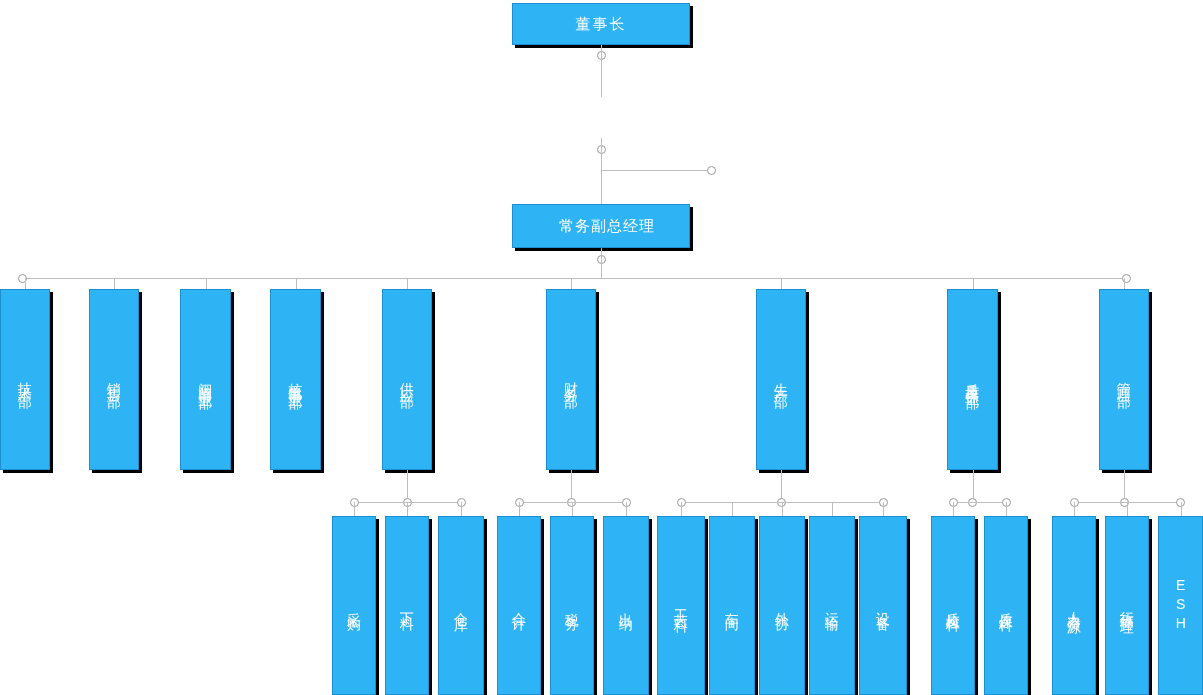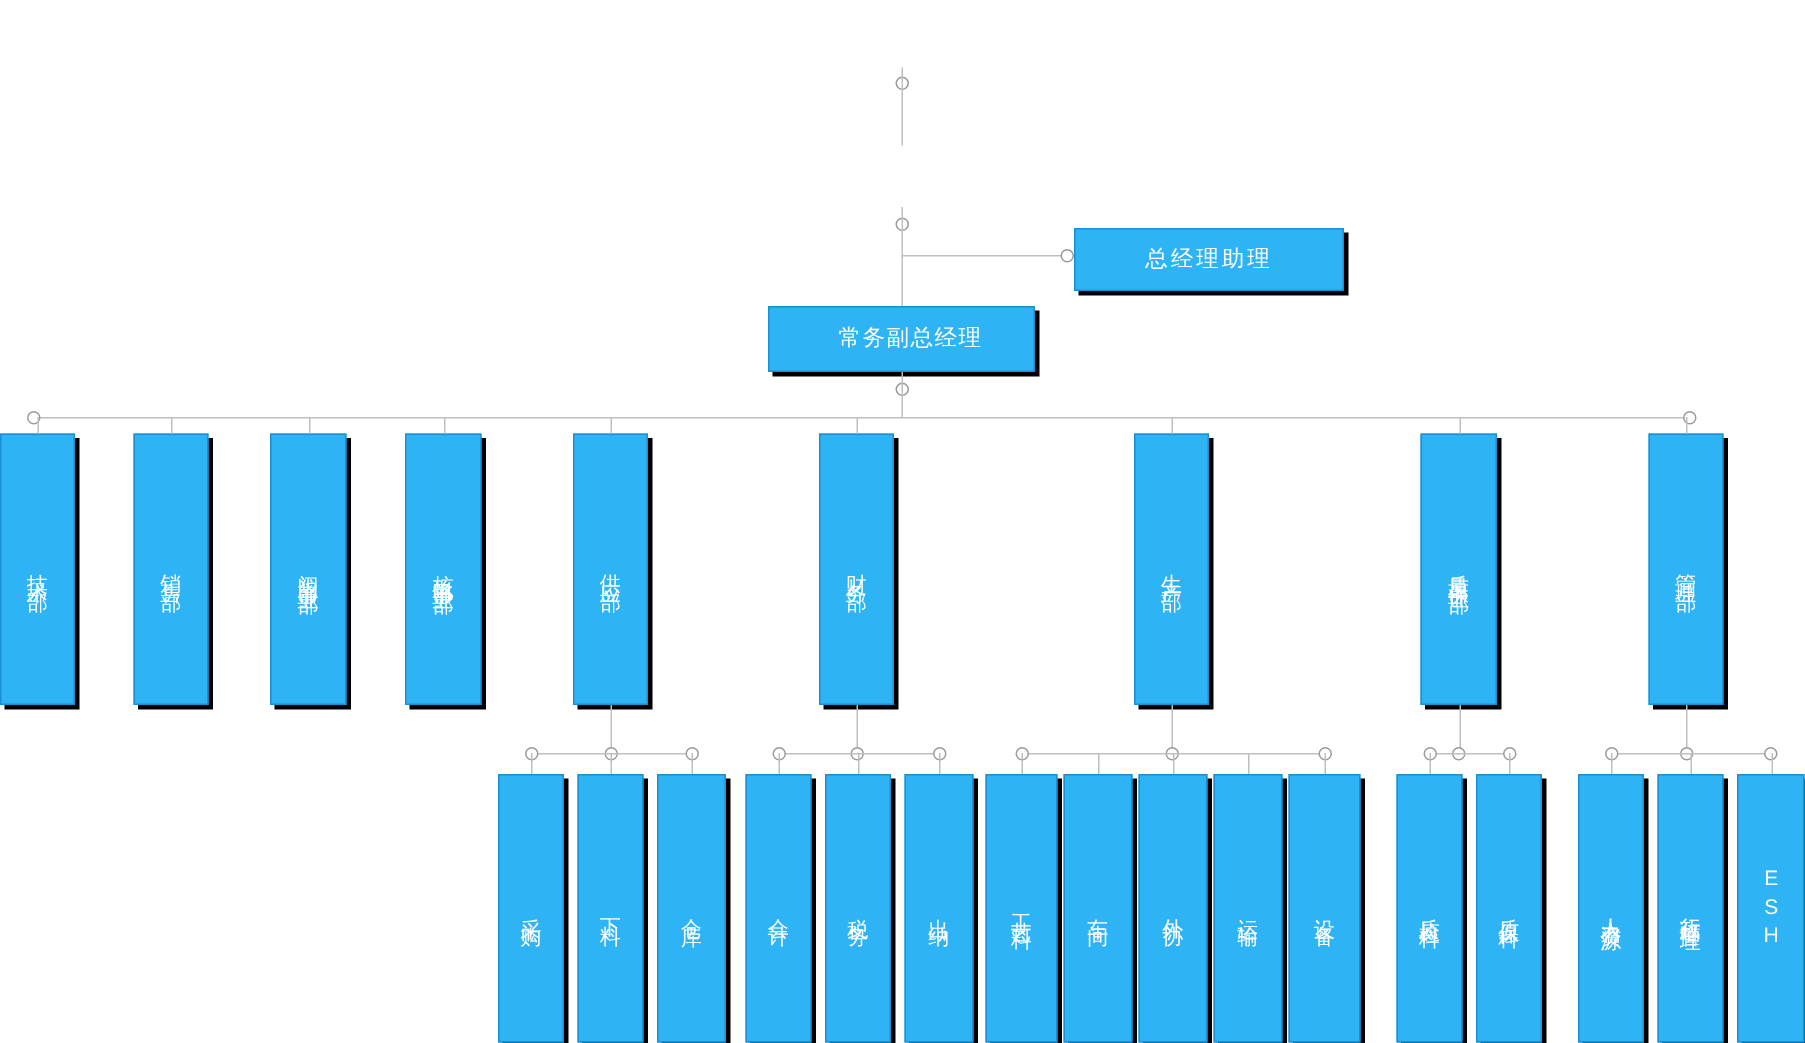--- a/index.html
+++ b/index.html
@@ -37,29 +37,29 @@
   
   .dot{
     position:absolute;width:9px;height:9px;border-radius:50%;
     background:#ffffff;border:1px solid #9a9a9a;box-sizing:border-box;
   }
 </style>
 </head>
 <body>
 
 <div id="canvas">
+    <div class="node h-node" style="left: 512px; top: 3px; width: 178px; height: 42px; background: rgb(46, 179, 244); border-color: rgb(27, 143, 208); color: rgb(255, 255, 255); box-shadow: rgb(0, 0, 0) 3px 3px 0px 0px; font-size: 15px; letter-spacing: 2px;">
+      <span class="lbl">董事长</span>
+    </div>
     <div class="dot" style="left: 596.5px; top: 50.5px; background: rgb(255, 255, 255); border-color: rgb(154, 154, 154);"></div>
     <div class="line" style="left: 601px; top: 45px; width: 1px; height: 52px; background: rgb(191, 191, 191);"></div>
     <div class="dot" style="left: 596.5px; top: 144.5px; background: rgb(255, 255, 255); border-color: rgb(154, 154, 154);"></div>
     <div class="line" style="left: 601px; top: 138px; width: 1px; height: 66px; background: rgb(191, 191, 191);"></div>
     <div class="line" style="left: 601px; top: 170px; width: 112px; height: 1px; background: rgb(191, 191, 191);"></div>
     <div class="dot" style="left: 706.5px; top: 165.5px; background: rgb(255, 255, 255); border-color: rgb(154, 154, 154);"></div>
-    <div class="node h-node" style="left: 716px; top: 152px; width: 180px; height: 42px; background: rgb(46, 179, 244); border-color: rgb(27, 143, 208); color: rgb(255, 255, 255); box-shadow: rgb(0, 0, 0) 3px 3px 0px 0px; font-size: 15px; letter-spacing: 2px;">
-      <span class="lbl">总经理助理</span>
-    </div>
     <div class="node h-node" style="left: 512px; top: 204px; width: 178px; height: 44px; background: rgb(46, 179, 244); border-color: rgb(27, 143, 208); color: rgb(255, 255, 255); box-shadow: rgb(0, 0, 0) 3px 3px 0px 0px; font-size: 15px; letter-spacing: 1px; padding-left: 12px;">
       <span class="lbl">常务副总经理</span>
     </div>
     <div class="dot" style="left: 596.5px; top: 254.5px; background: rgb(255, 255, 255); border-color: rgb(154, 154, 154);"></div>
     <div class="line" style="left: 601px; top: 248px; width: 1px; height: 30px; background: rgb(191, 191, 191);"></div>
     <div class="line" style="left: 22px; top: 278px; width: 1104px; height: 1px; background: rgb(191, 191, 191);"></div>
     <div class="dot" style="left: 17.5px; top: 273.5px; background: rgb(255, 255, 255); border-color: rgb(154, 154, 154);"></div>
     <div class="dot" style="left: 1121.5px; top: 273.5px; background: rgb(255, 255, 255); border-color: rgb(154, 154, 154);"></div>
     <div class="node v-node" style="left: 0px; top: 289px; width: 50px; height: 181px; background: rgb(46, 179, 244); border-color: rgb(27, 143, 208); color: rgb(255, 255, 255); box-shadow: rgb(0, 0, 0) 3px 3px 0px 0px; font-size: 14px; letter-spacing: 6px;">
       <span class="lbl">技术部</span>

